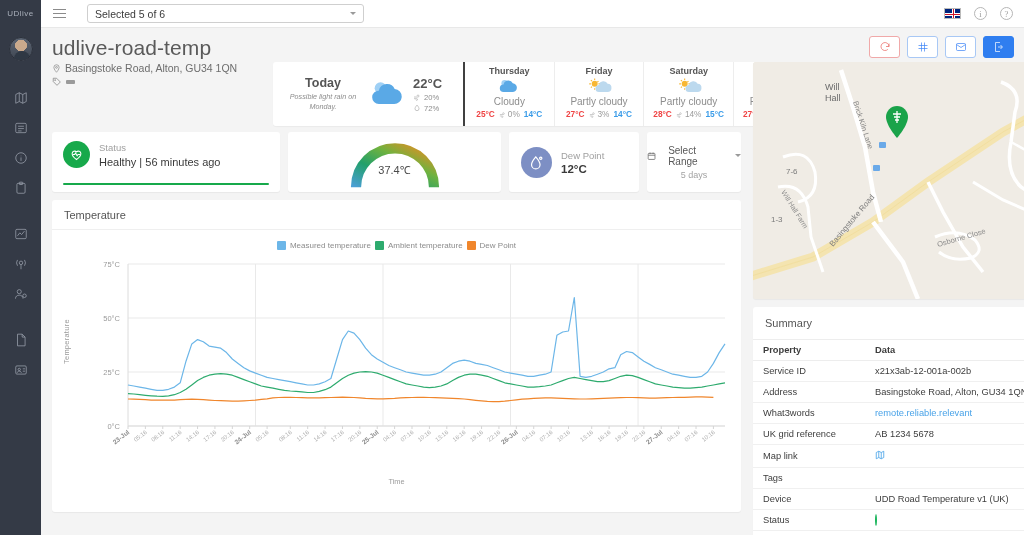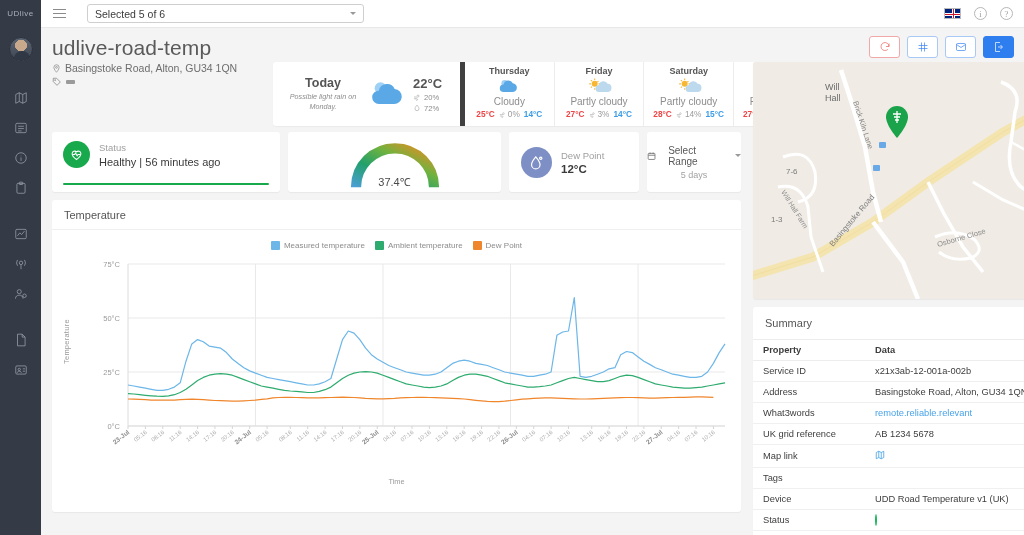--- a/index.html
+++ b/index.html
@@ -39,21 +39,21 @@
   .tagline { padding-left: 11px; margin-top: 3px; display: flex; align-items: center; gap: 4px; }
   .tag-dash { width: 9px; height: 4px; background: #9a9a9a; border-radius: 1px; }
   .hdr-btns { position: absolute; right: 10px; top: 8px; display: flex; gap: 7px; }
   .hb { width: 31px; height: 22px; border-radius: 3px; display: flex; align-items: center; justify-content: center; cursor: pointer; background: #fff; font-size: 11px; }
   .hb.red { border: 1px solid #f0a9a9; color: #e8615d; }
   .hb.blue { border: 1px solid #a8c8f5; color: #3b82f6; }
   .hb.solid { background: #2f7ef0; border: 1px solid #2f7ef0; color: #fff; }
   .hb svg { width: 12px; height: 12px; fill: none; stroke-width: 1.4; }
   
   .weather { position: absolute; left: 232px; top: 34px; width: 751px; height: 64px; background: #fff; border-radius: 3px; display: flex; box-shadow: 0 1px 1px rgba(0,0,0,.04); }
-  .w-today { width: 192px; display: flex; align-items: center; padding: 0 8px; border-right: 5px solid #404040; }
+  .w-today { width: 192px; display: flex; align-items: center; padding: 0 8px; border-right: 2px solid #404040; }
   .wt-txt { width: 84px; text-align: center; }
   .wt-title { font-size: 12.5px; font-weight: bold; color: #555; }
   .wt-sub { font-size: 7.2px; color: #8d8d8d; font-style: italic; line-height: 1.35; margin-top: 2px; }
   .wt-ico { width: 46px; display: flex; align-items: center; justify-content: center; }
   .wt-vals { margin-left: 2px; }
   .wt-temp { font-size: 13px; color: #555; font-weight: bold; }
   .wt-row { font-size: 7.6px; color: #8d8d8d; display: flex; align-items: center; gap: 3px; margin-top: 2px; }
   .w-day { flex: 1; border-right: 1px solid #ededed; display: flex; flex-direction: column; align-items: center; padding-top: 4px; }
   .w-day:last-of-type { border-right: none; }
   .wd-name { font-size: 9px; font-weight: bold; color: #555; }
@@ -67,32 +67,32 @@
   
   .card { position: absolute; background: #fff; border-radius: 3px; box-shadow: 0 1px 1px rgba(0,0,0,.05); }
   .c-status { left: 11px; top: 104px; width: 228px; height: 60px; padding: 9px 11px; }
   .st-row { display: flex; align-items: center; gap: 9px; }
   .st-circle { width: 27px; height: 27px; border-radius: 50%; background: #17a94b; display: flex; align-items: center; justify-content: center; }
   .st-label { font-size: 9.5px; color: #a0a0a0; }
   .st-value { font-size: 11px; color: #3a3a3a; margin-top: 3px; }
   .st-bar { position: absolute; left: 11px; right: 11px; bottom: 7px; height: 2.2px; background: #17a94b; border-radius: 2px; }
   .c-gauge { left: 247px; top: 104px; width: 213px; height: 60px; display: flex; align-items: center; justify-content: center; }
   .gauge-wrap { position: relative; width: 112px; height: 52px; margin-top: 6px; }
-  .gauge-val { position: absolute; left: 0; right: 0; bottom: 2px; text-align: center; font-size: 11px; color: #4a4a4a; }
+  .gauge-val { position: absolute; left: 0; right: 0; bottom: 14px; text-align: center; font-size: 11px; color: #4a4a4a; }
   .c-dew { left: 468px; top: 104px; width: 130px; height: 60px; display: flex; align-items: center; padding-left: 12px; gap: 9px; }
   .dew-circ { width: 31px; height: 31px; border-radius: 50%; background: #7d8fc4; display: flex; align-items: center; justify-content: center; }
   .dew-l { font-size: 9.5px; color: #a0a0a0; }
   .dew-v { font-size: 11.5px; color: #3a3a3a; font-weight: bold; margin-top: 2px; }
   .c-range { left: 606px; top: 104px; width: 94px; height: 60px; display: flex; flex-direction: column; align-items: center; justify-content: center; gap: 3px; cursor: pointer; }
   .rg-main { font-size: 10px; color: #585858; display: flex; align-items: center; gap: 12px; }
   .rg-sub { font-size: 9px; color: #a3a3a3; }
   
   .c-chart { left: 11px; top: 172px; width: 689px; height: 312px; }
   .ch-head { font-size: 11px; color: #555; padding: 9px 0 8px 12px; border-bottom: 1px solid #efefef; }
-  .ch-legend { display: flex; justify-content: center; gap: 10px; margin-top: 11px; }
+  .ch-legend { display: flex; justify-content: center; gap: 4px; margin-top: 11px; }
   .lg { display: flex; align-items: center; gap: 4px; font-size: 8px; color: #8c8c8c; }
   .lg i { width: 9px; height: 9px; display: block; border-radius: 1px; }
   .plot { position: relative; margin: 6px 0 0 0; width: 689px; height: 230px; }
   .yaxis-title { position: absolute; left: 10px; top: 108px; transform: rotate(-90deg); transform-origin: left top; font-size: 7.4px; color: #9a9a9a; letter-spacing: .3px; }
   .xaxis-title { position: absolute; left: 0; right: 0; bottom: 0px; text-align: center; font-size: 7.4px; color: #9a9a9a; }
   
   .c-map { left: 712px; top: 34px; width: 300px; height: 237px; overflow: hidden; background: #efece6; }
   
   .c-sum { left: 712px; top: 279px; width: 300px; height: 256px; border-radius: 3px 3px 0 0; }
   .sum-head { font-size: 11px; color: #555; padding: 10px 0 10px 12px; border-bottom: 1px solid #ededed; }

